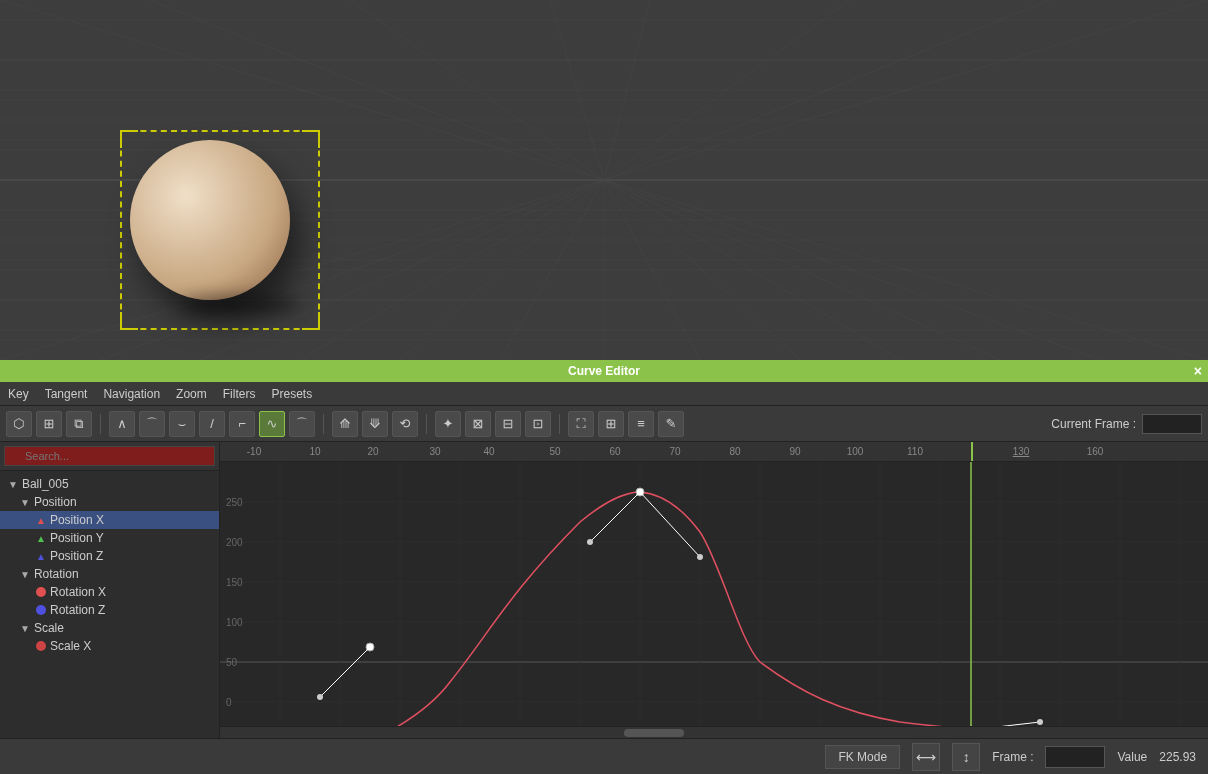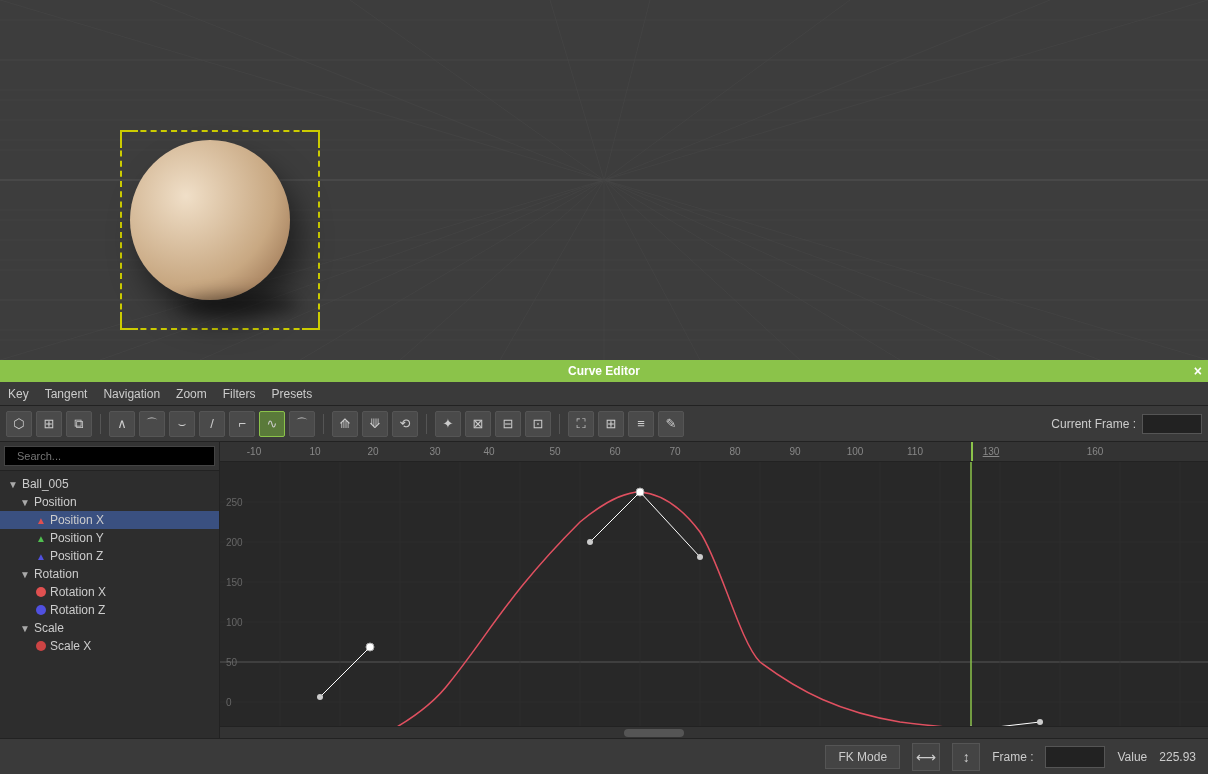--- a/index.html
+++ b/index.html
@@ -160,24 +160,24 @@
       flex-direction: column;
       border-right: 1px solid #222;
     }
     .search-box {
       padding: 4px;
       background: #333;
       border-bottom: 1px solid #222;
     }
     .search-box input {
       width: 100%;
-      background: #000000;
+      background: #7f1d1d;
       border: 1px solid #444;
       color: #ccc;
-      padding: 3px 12px;
+      padding: 3px 20px;
       font-size: 11px;
     }
     .tree-container {
       flex: 1;
       overflow-y: auto;
       padding: 4px 0;
     }
     .tree-item {
       padding: 2px 8px;
       cursor: pointer;
@@ -463,21 +463,21 @@
         <span class="ruler-label" style="left:153px;">20</span>
         <span class="ruler-label" style="left:215px;">30</span>
         <span class="ruler-label" style="left:269px;">40</span>
         <span class="ruler-label" style="left:335px;">50</span>
         <span class="ruler-label" style="left:395px;">60</span>
         <span class="ruler-label" style="left:455px;">70</span>
         <span class="ruler-label" style="left:515px;">80</span>
         <span class="ruler-label" style="left:575px;">90</span>
         <span class="ruler-label" style="left:635px;">100</span>
         <span class="ruler-label" style="left:695px;">110</span>
-        <span class="ruler-label" style="left:771px;text-decoration:underline;">130</span>
+        <span class="ruler-label" style="left:801px;text-decoration:underline;">130</span>
         <span class="ruler-label" style="left:875px;">160</span>
 
         <div style="position:absolute;left:751px;top:0;width:2px;height:100%;background:#8bc34a;"></div>
       </div>
 
       <div class="graph-area">
         <svg width="100%" height="100%" style="position:absolute;top:0;left:0;">
 
           <g stroke="#333" stroke-width="0.5">
             <line x1="0" y1="40" x2="990" y2="40"></line>

